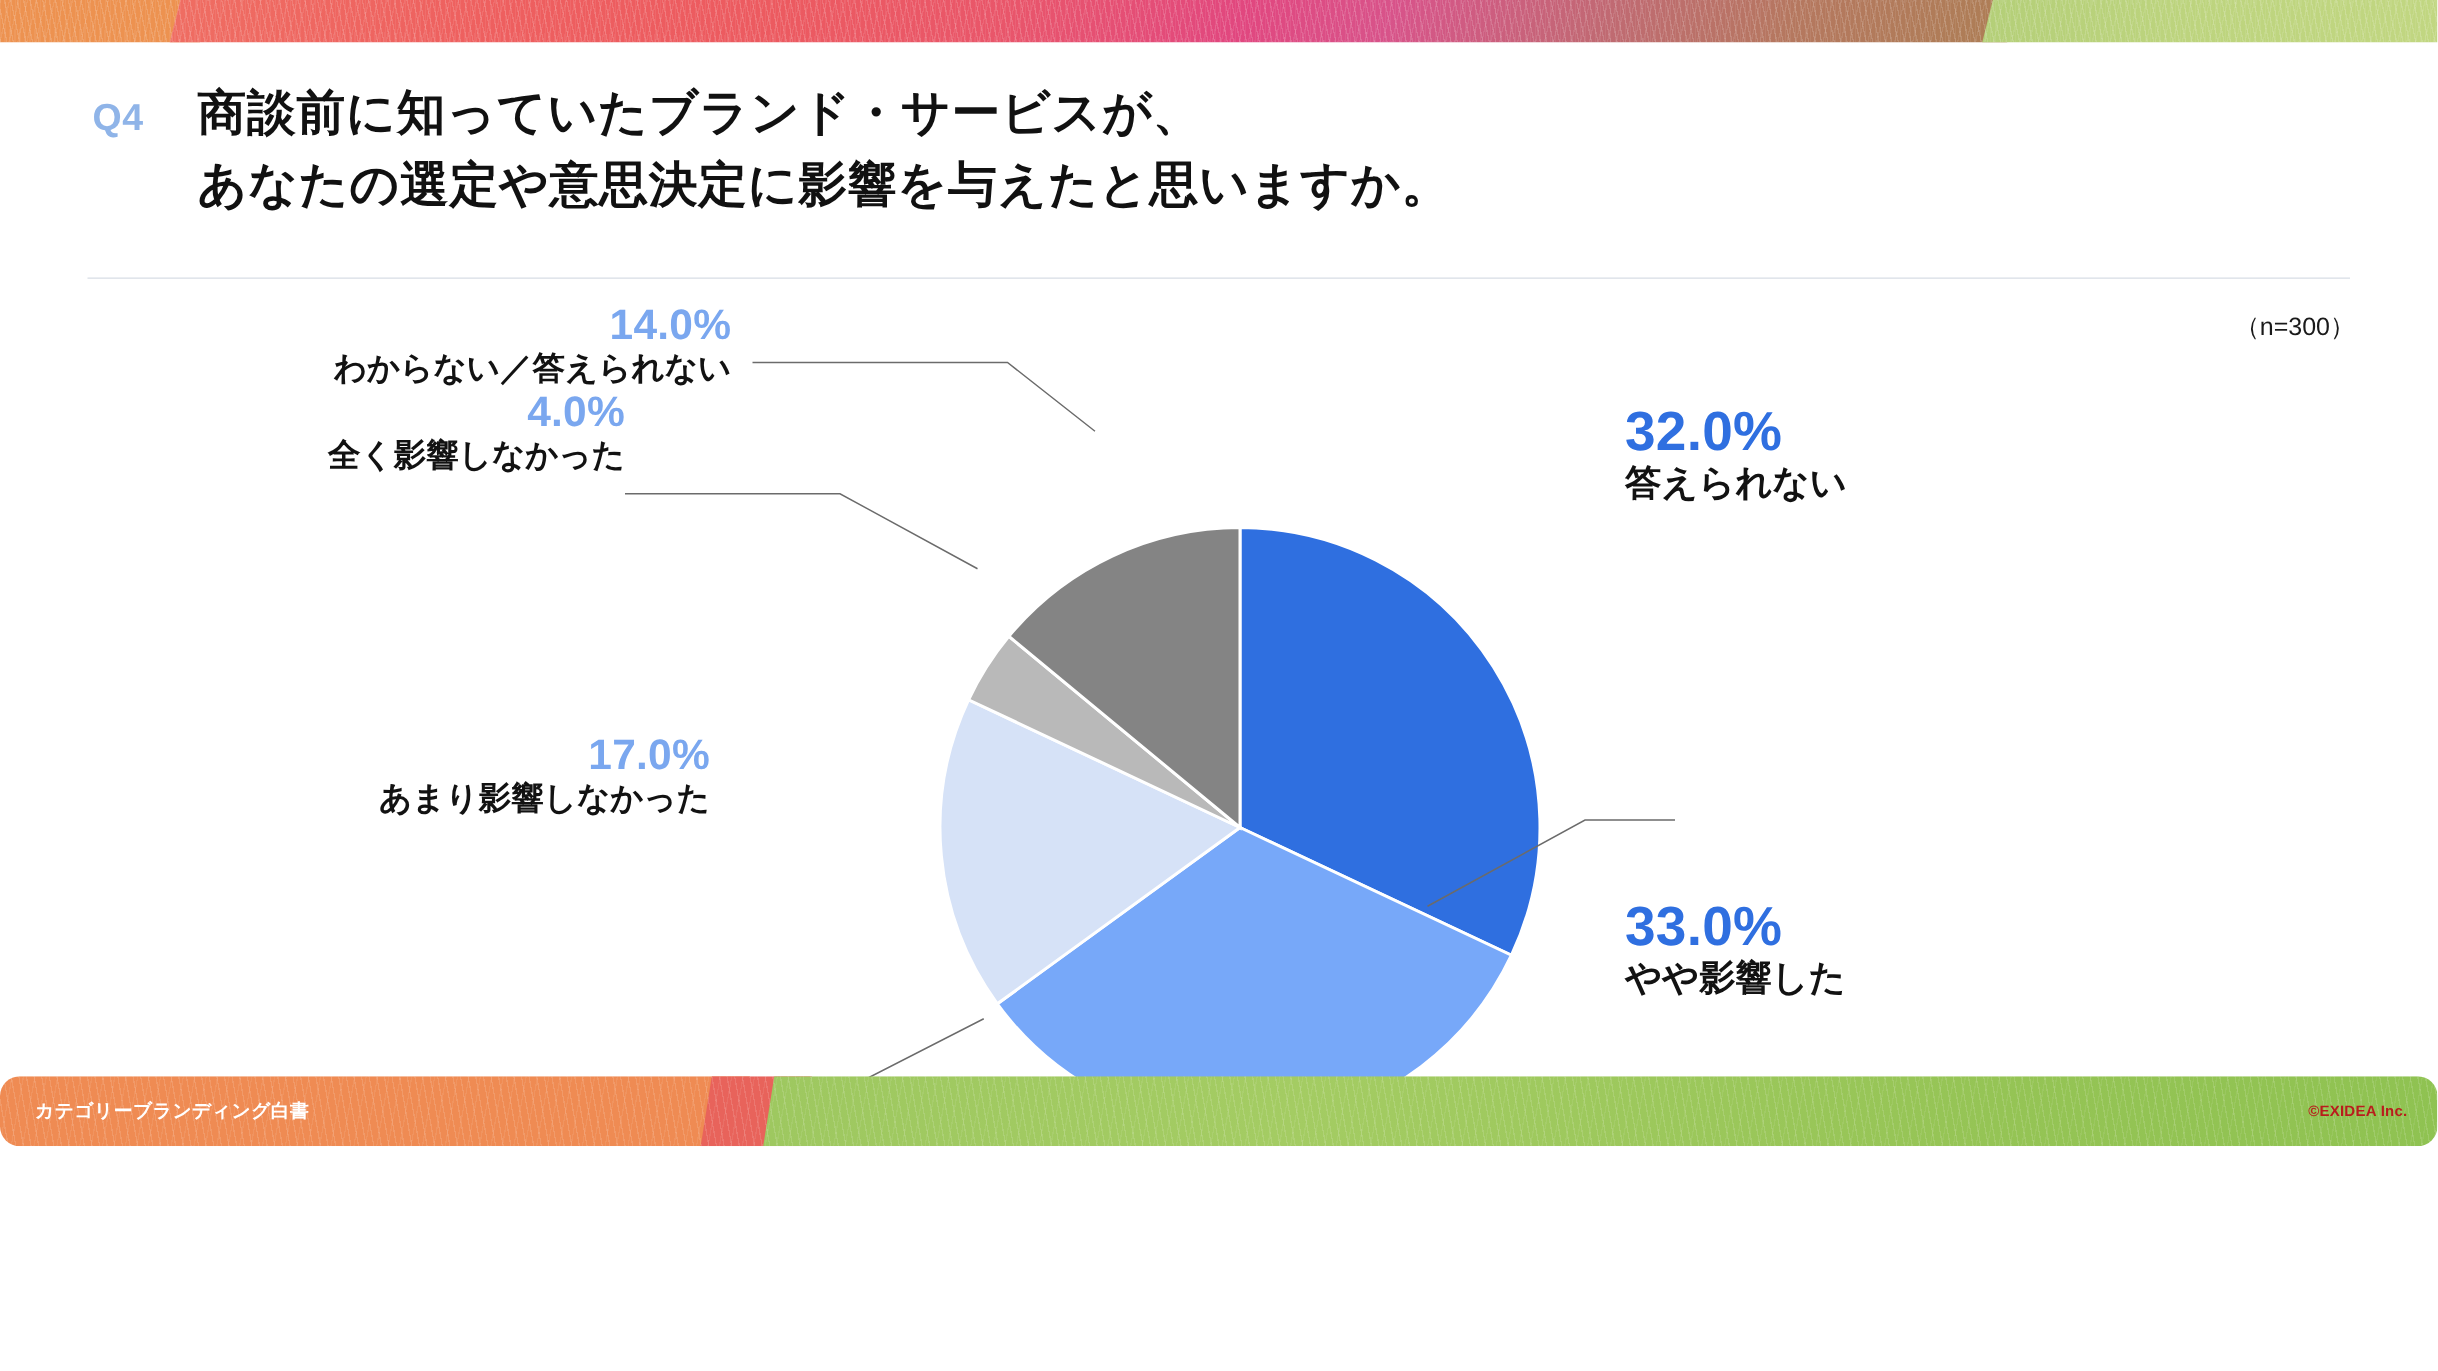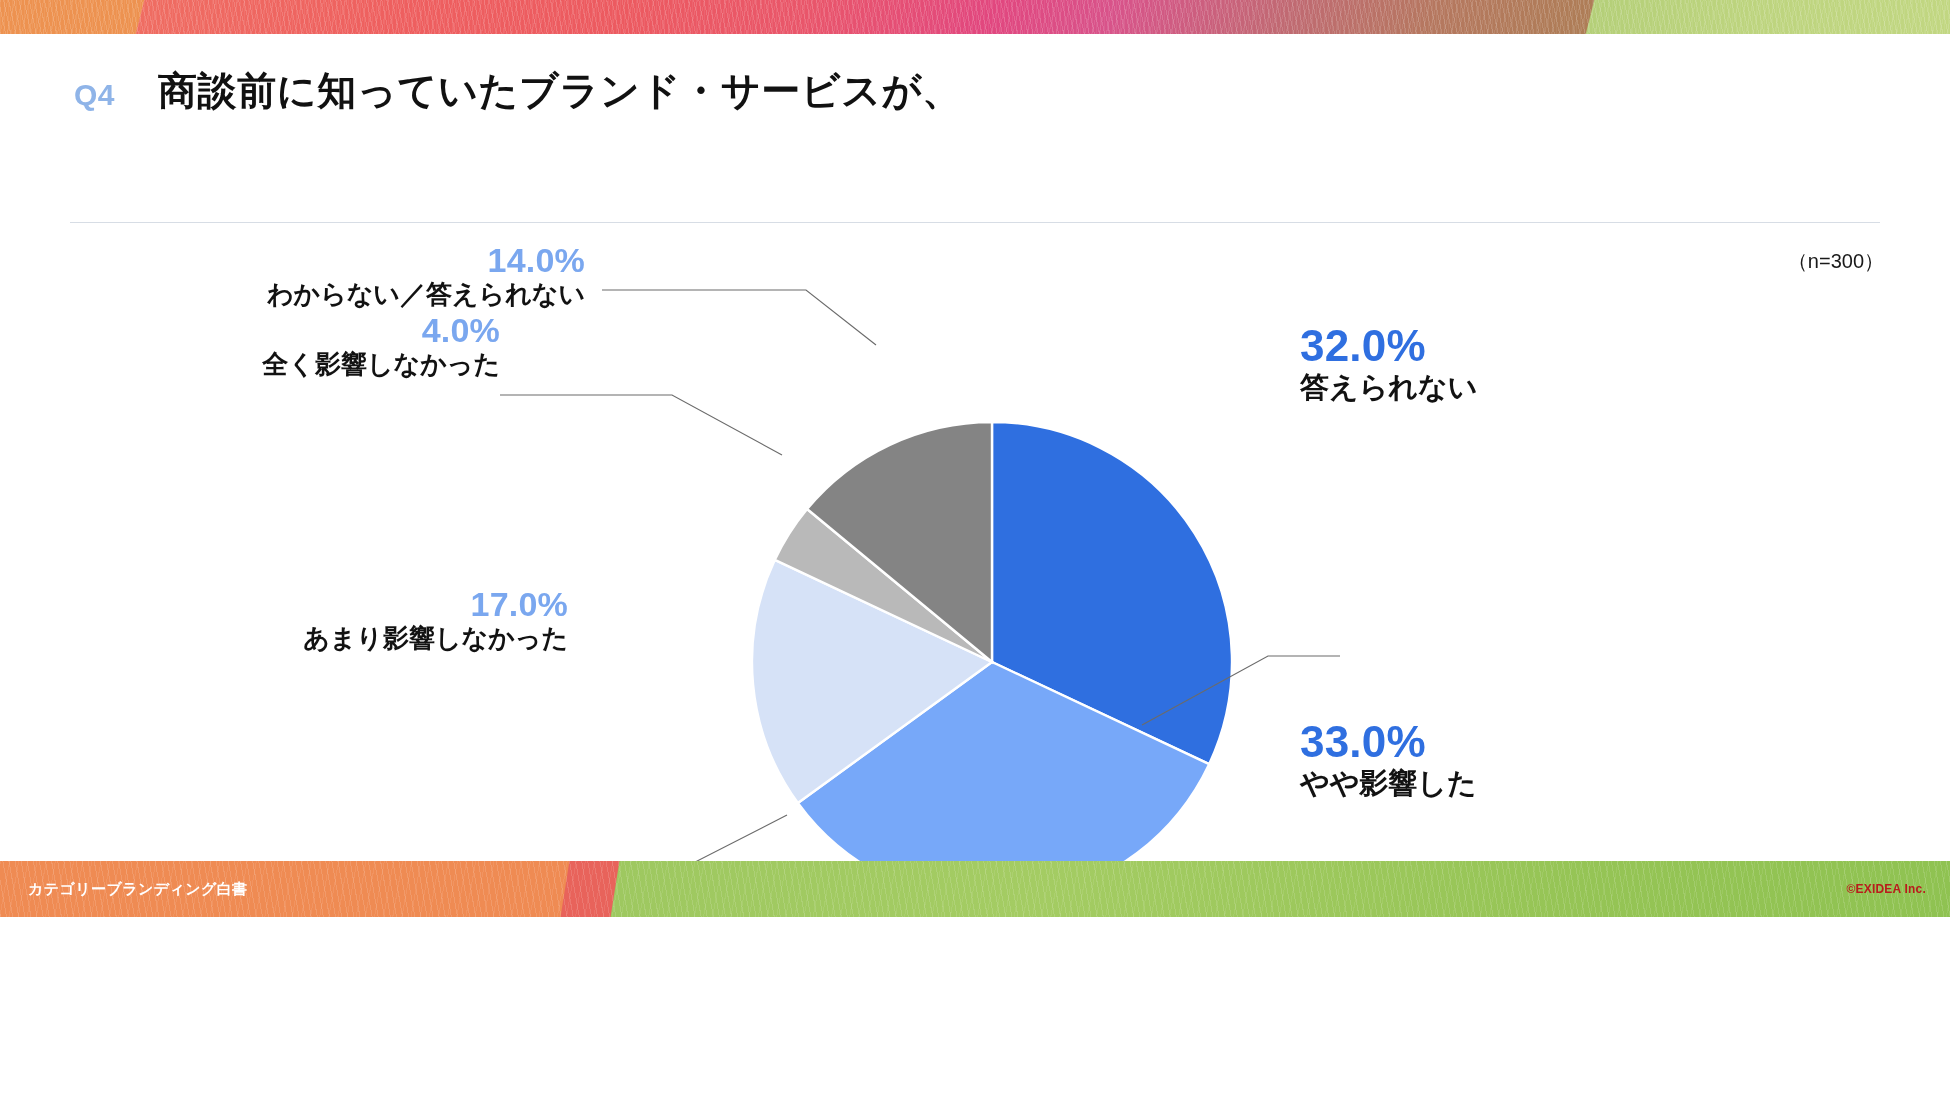--- a/index.html
+++ b/index.html
@@ -99,20 +99,21 @@
   .callout .name.lg { font-size:29px; }
   .callout.right { text-align:left; }
   .callout.left  { text-align:right; }
   .pct.lightblue { color:#7aa7ef; }
 
   
   .bottom-band {
     position:absolute; left:0; bottom:0;
     width:1950px; height:56px;
     overflow:hidden;
+    border-radius:16px;
   }
   .bottom-band .seg { position:absolute; top:0; height:56px; }
   .bb-orange { left:0; width:600px; background:#ef8b53; }
   .bb-red    { left:565px; width:80px; background:#e8635b; transform:skewX(-9deg); }
   .bb-green  {
     left:615px; width:1400px;
     background:linear-gradient(95deg,#9ec860 0%, #a4cc63 30%, #95c455 70%, #8ec251 100%);
     transform:skewX(-9deg);
   }
   .bb-noise {
@@ -142,20 +143,21 @@
     <div class="seg tb-orange"></div>
     <div class="seg tb-main"></div>
     <div class="seg tb-green"></div>
     <div class="tb-noise"></div>
   </div>
 
   <div class="q-label">Q4</div>
 
   <div class="title-block">
     <div class="title-line">商談前に知っていたブランド・サービスが、</div>
+    <div class="title-line">あなたの選定や意思決定に影響を与えたと思いますか。</div>
   </div>
 
   <div class="rule"></div>
 
   <div class="n-label">（n=300）</div>
 
   <div class="chart-area">
 
     <svg class="pie-svg" width="1950" height="780" viewBox="0 0 1950 780">
       <g id="pie-slices">

